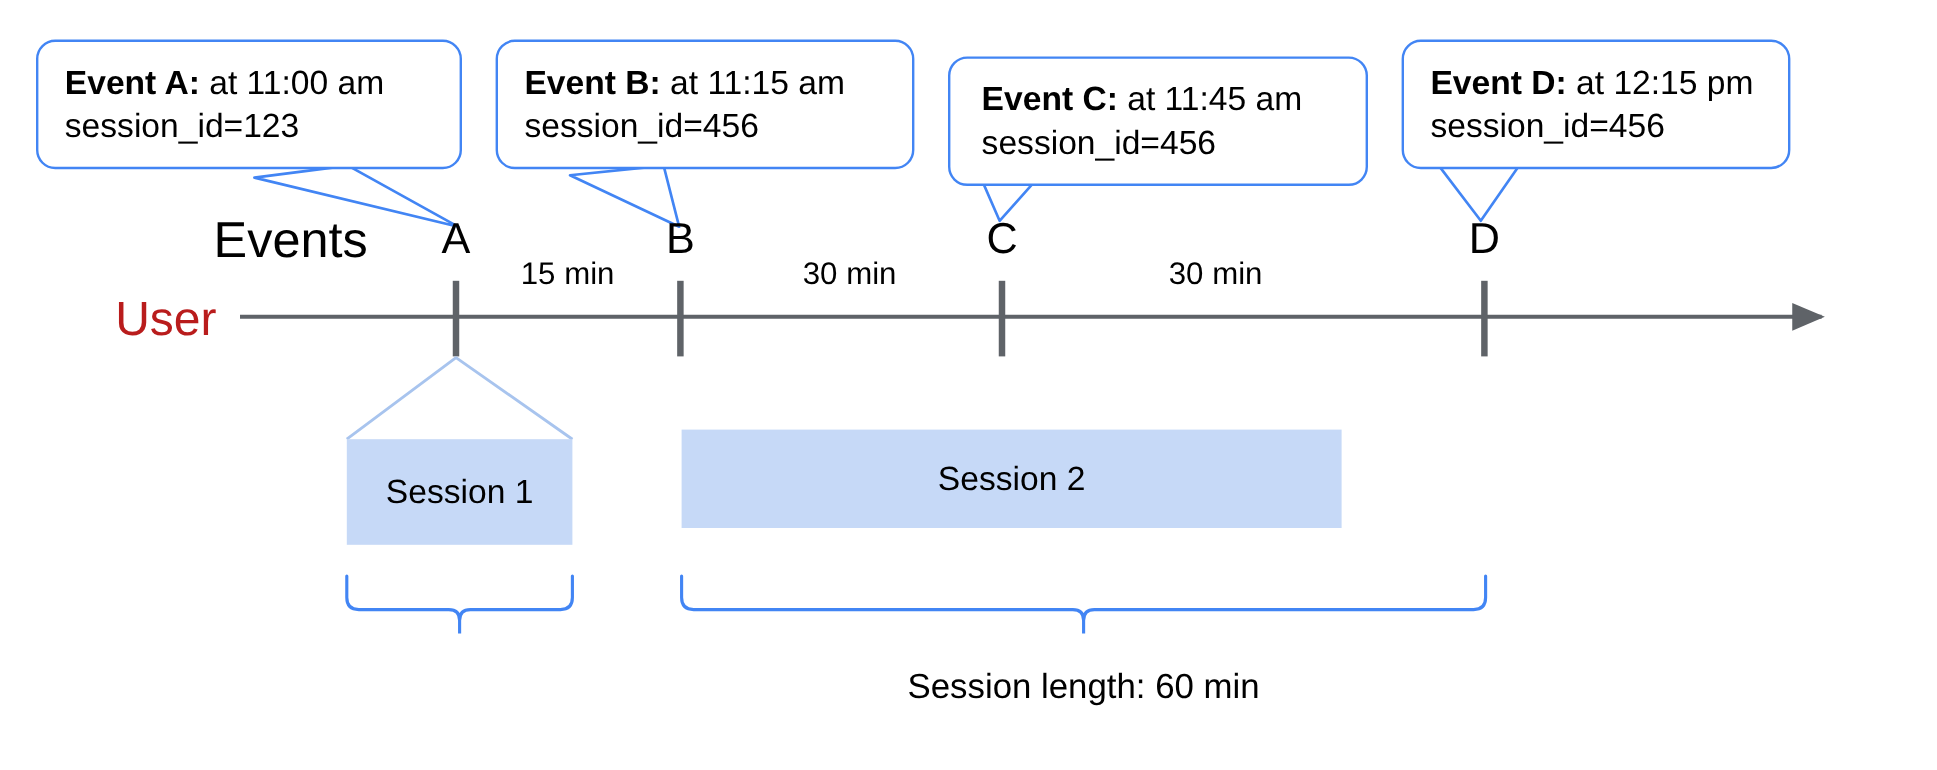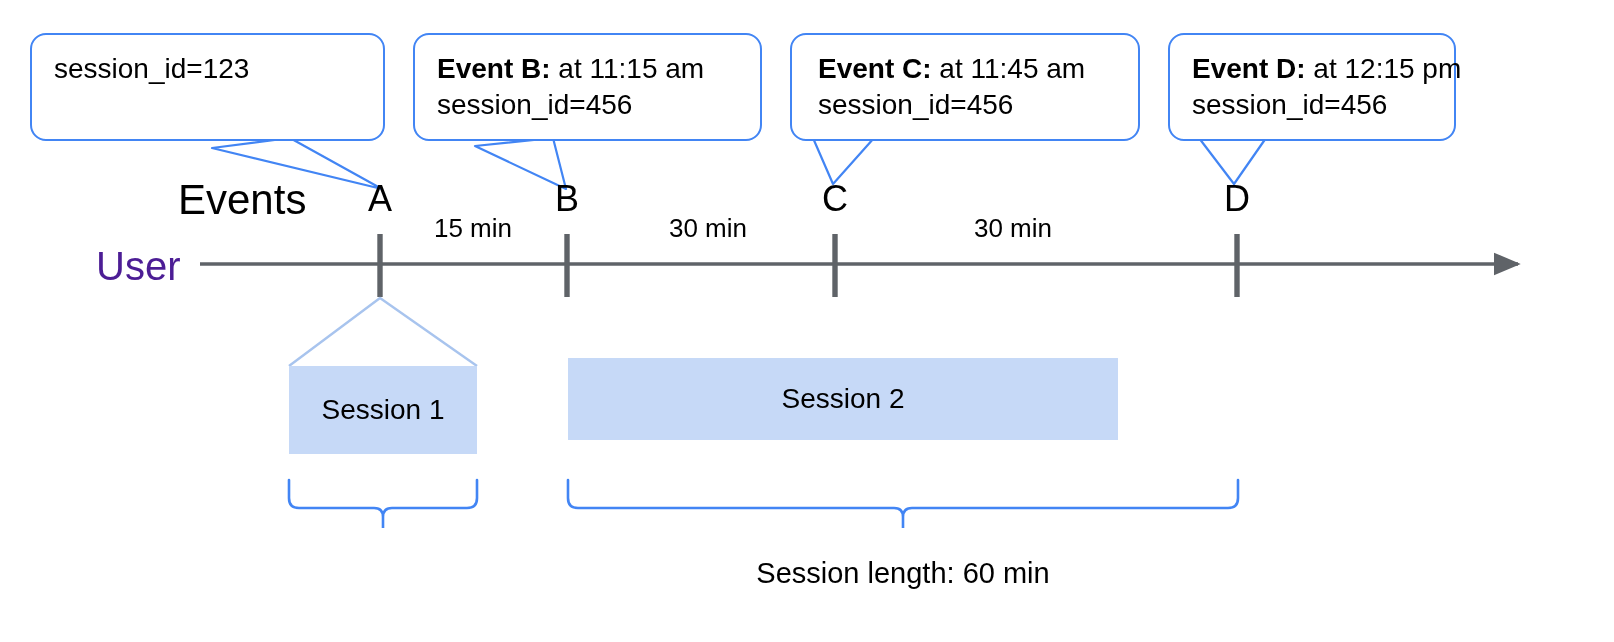--- a/index.html
+++ b/index.html
@@ -53,21 +53,21 @@
     position: absolute;
     font-size: 42px;
     line-height: 31px;
     color: #000000;
     white-space: nowrap;
   }
   .lane-label-user {
     position: absolute;
     font-size: 40px;
     line-height: 40px;
-    color: #4c1d95;
+    color: #b91c1c;
     white-space: nowrap;
   }
   .event-letter {
     position: absolute;
     font-size: 36px;
     line-height: 36px;
     color: #000000;
     text-align: center;
     white-space: nowrap;
     transform: translateX(-50%);
@@ -136,34 +136,35 @@
     <path d="M 289 366 L 380 298 L 477 366" fill="none" stroke="#a8c4ee" stroke-width="2.4" stroke-linejoin="round"></path>
 
     <path d="M 289 480 L 289 498 Q 289 508 299 508 L 374 508 Q 383 508 383 517 L 383 528
              L 383 517 Q 383 508 392 508 L 467 508 Q 477 508 477 498 L 477 480" fill="none" stroke="#4285f4" stroke-width="2.6" stroke-linecap="round"></path>
 
     <path d="M 568 480 L 568 498 Q 568 508 578 508 L 894 508 Q 903 508 903 517 L 903 528
              L 903 517 Q 903 508 912 508 L 1228 508 Q 1238 508 1238 498 L 1238 480" fill="none" stroke="#4285f4" stroke-width="2.6" stroke-linecap="round"></path>
   </svg>
 
   <div class="callout" style="left:30px; top:33px; width:355px;">
+    <div class="callout-line"><span class="strong">Event A:</span><span> at 11:00 am</span></div>
     <div class="callout-line">session_id=123</div>
   </div>
 
   <div class="callout" style="left:413px; top:33px; width:349px;">
     <div class="callout-line"><span class="strong">Event B:</span><span> at 11:15 am</span></div>
     <div class="callout-line">session_id=456</div>
   </div>
 
-  <div class="callout" style="left:790px; top:33px; width:350px;padding-left:26px;">
+  <div class="callout" style="left:790px; top:47px; width:350px;padding-left:26px;">
     <div class="callout-line"><span class="strong">Event C:</span><span> at 11:45 am</span></div>
     <div class="callout-line">session_id=456</div>
   </div>
 
-  <div class="callout" style="left:1168px; top:33px; width:288px;">
+  <div class="callout" style="left:1168px; top:33px; width:324px;">
     <div class="callout-line"><span class="strong">Event D:</span><span> at 12:15 pm</span></div>
     <div class="callout-line">session_id=456</div>
   </div>
 
   <div class="lane-label-events" style="left:178px; top:184px;">Events</div>
 
   <div class="lane-label-user" style="left:96px; top:246px;">User</div>
 
   <div class="event-letter" style="left:380px; top:181px;">A</div>
   <div class="event-letter" style="left:567px; top:181px;">B</div>

